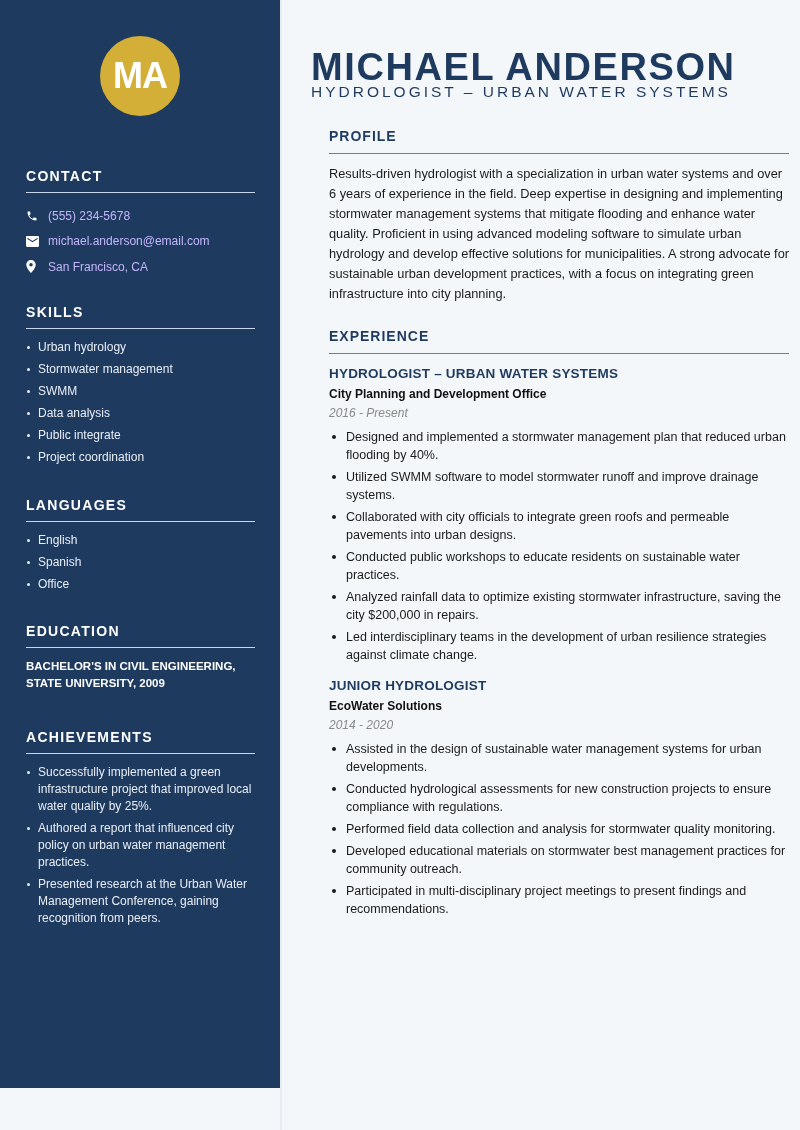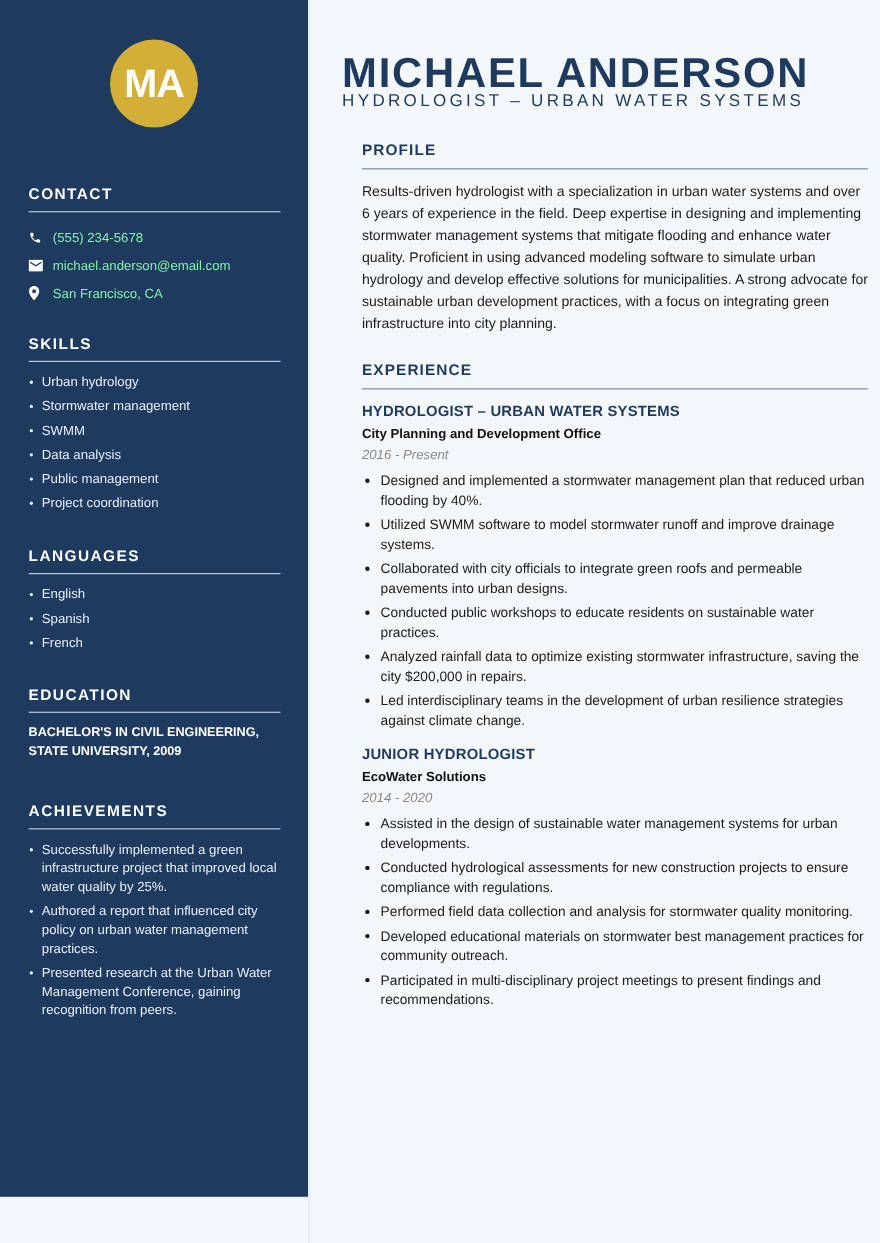--- a/index.html
+++ b/index.html
@@ -17,21 +17,21 @@
     position: absolute; left: 100px; top: 36px; width: 80px; height: 80px;
     border-radius: 50%; background: #d4af37;
     display: flex; align-items: center; justify-content: center;
     font-weight: 700; font-size: 36px; color: #ffffff; letter-spacing: -1px;
   }
   .side-section { position: absolute; left: 26px; width: 229px; }
   .side-title {
     font-weight: 700; font-size: 14px; letter-spacing: 1.3px;
     padding-bottom: 8px; border-bottom: 1.5px solid #c7d6ea; margin: 0 0 10px 0;
   }
-  .contact-row { display: flex; align-items: center; height: 25.5px; font-size: 12px; color: #86efac; }
+  .contact-row { display: flex; align-items: center; height: 25.5px; font-size: 12px; color: #c4b5fd; }
   .contact-row .ic { width: 22px; display: flex; align-items: center; }
   .side-list { list-style: none; margin: 0; padding: 0; }
   .side-list li { position: relative; padding-left: 12px; font-size: 12px; color: #e8eef6; line-height: 17px; margin-bottom: 5px; }
   .side-list li::before { content: ""; position: absolute; left: 1px; top: 7px; width: 3px; height: 3px; background: #e8eef6; border-radius: 50%; }
   .edu-text { font-weight: 700; font-size: 11.5px; line-height: 17px; color: #ffffff; }
   .edge { position: absolute; left: 280px; top: 0; width: 2px; height: 1130px; background: #e6edf2; }
 
   .main { position: absolute; left: 311px; top: 0; width: 460px; }
   .name { position: absolute; top: 46px; left: 0; font-weight: 700; font-size: 38px; color: #1e3a5f; letter-spacing: 1.6px; white-space: nowrap; }
   .role { position: absolute; top: 83px; left: 0; font-size: 15.5px; color: #1e3a5f; letter-spacing: 3px; white-space: nowrap; }
@@ -82,31 +82,31 @@
     </div>
   </section>
 
   <section class="side-section" style="top:304px;">
     <h3 class="side-title">SKILLS</h3>
     <ul class="side-list">
       <li>Urban hydrology</li>
       <li>Stormwater management</li>
       <li>SWMM</li>
       <li>Data analysis</li>
-      <li>Public management</li>
+      <li>Public integrate</li>
       <li>Project coordination</li>
     </ul>
   </section>
 
   <section class="side-section" style="top:497px;">
     <h3 class="side-title">LANGUAGES</h3>
     <ul class="side-list">
       <li>English</li>
       <li>Spanish</li>
-      <li>French</li>
+      <li>Office</li>
     </ul>
   </section>
 
   <section class="side-section" style="top:623px;">
     <h3 class="side-title">EDUCATION</h3>
     <div class="edu-text">BACHELOR'S IN CIVIL ENGINEERING,</div>
     <div class="edu-text">STATE UNIVERSITY, 2009</div>
   </section>
 
   <section class="side-section" style="top:729px;">

